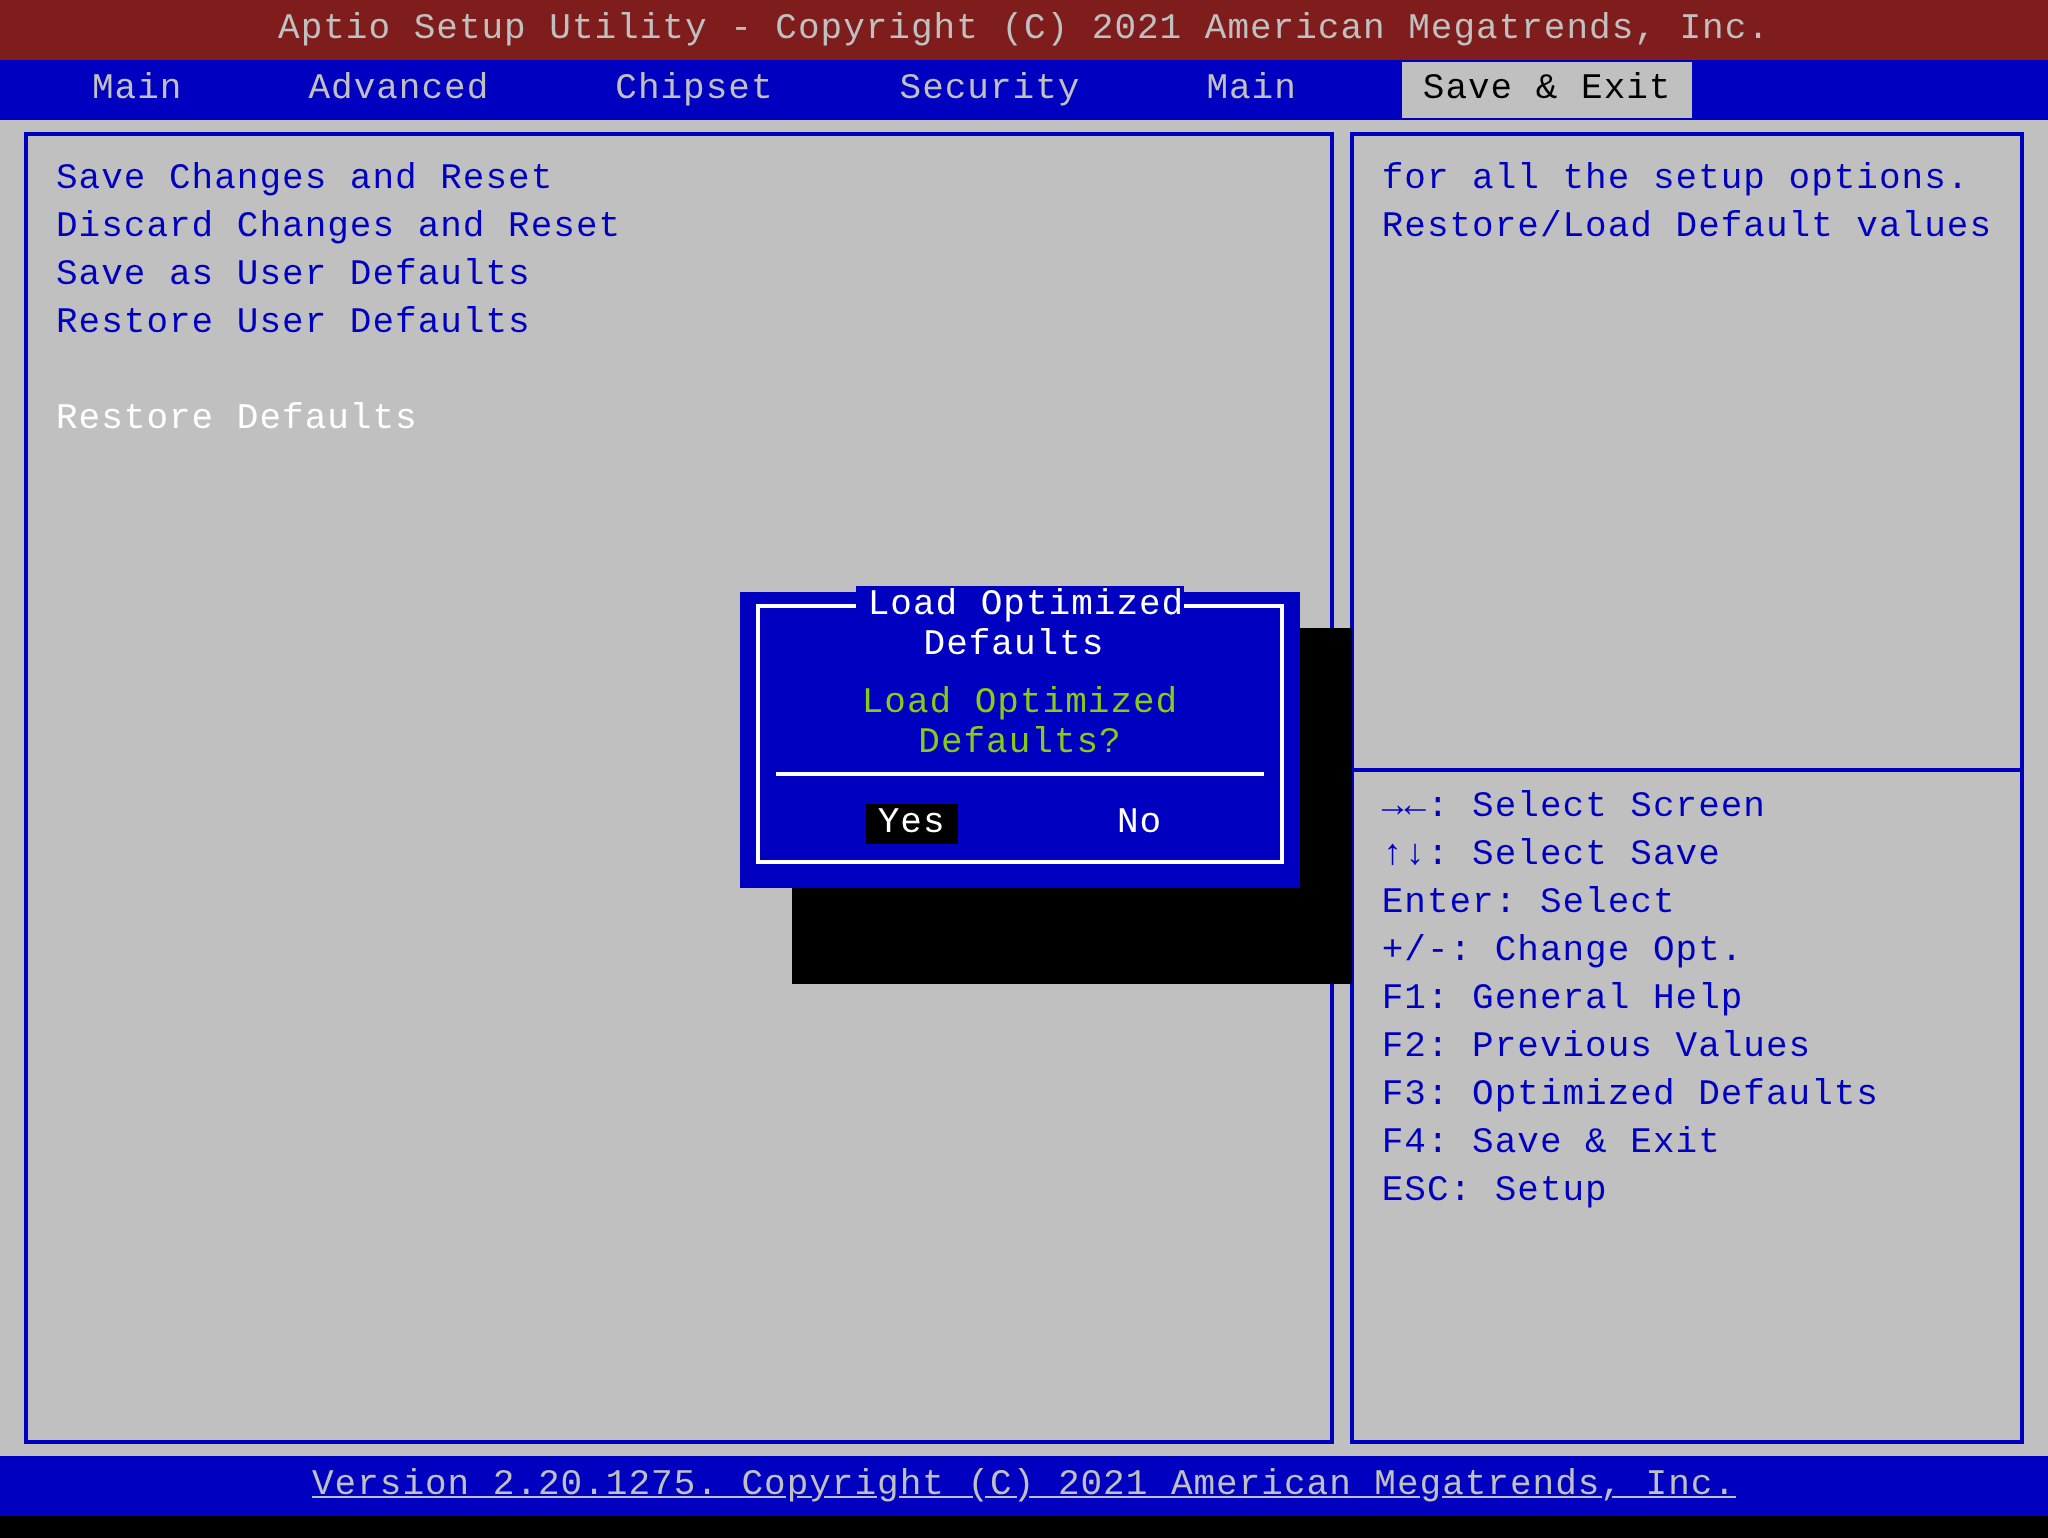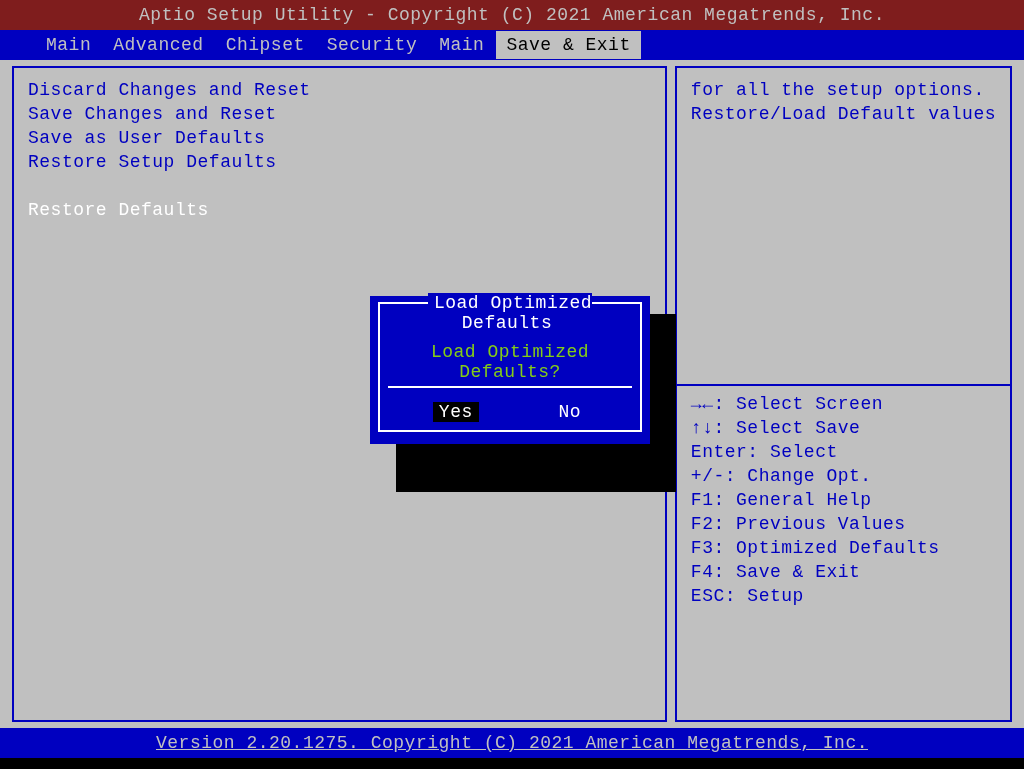--- a/index.html
+++ b/index.html
@@ -24,20 +24,21 @@
     display: flex;
     align-items: center;
     justify-content: center;
   }
   .menu-bar {
     background: #0000c0;
     height: 30px;
     display: flex;
     padding-left: 36px;
     align-items: center;
+    gap: 41px;
   }
   .menu-item {
     color: #c0c0c0;
     padding: 4px 10px;
     margin-right: 2px;
     cursor: default;
   }
   .menu-item.active {
     background: #c0c0c0;
     color: #000;
@@ -174,24 +175,24 @@
   <span class="menu-item">Main</span>
   <span class="menu-item">Advanced</span>
   <span class="menu-item">Chipset</span>
   <span class="menu-item">Security</span>
   <span class="menu-item">Main</span>
   <span class="menu-item active">Save &amp; Exit</span>
 </div>
 
 <div class="main-area">
   <div class="panel left-panel">
+    <div class="opt">Save Changes and Reset</div>
     <div class="opt">Discard Changes and Reset</div>
-    <div class="opt">Save Changes and Reset</div>
     <div class="opt">Save as User Defaults</div>
-    <div class="opt">Restore Setup Defaults</div>
+    <div class="opt">Restore User Defaults</div>
     <div class="spacer"></div>
     <div class="opt selected">Restore Defaults</div>
   </div>
 
   <div class="panel right-panel">
     <div class="help-top">
       <div class="help-line">for all the setup options.</div>
       <div class="help-line">Restore/Load Default values</div>
     </div>
     <div class="help-divider"></div>

